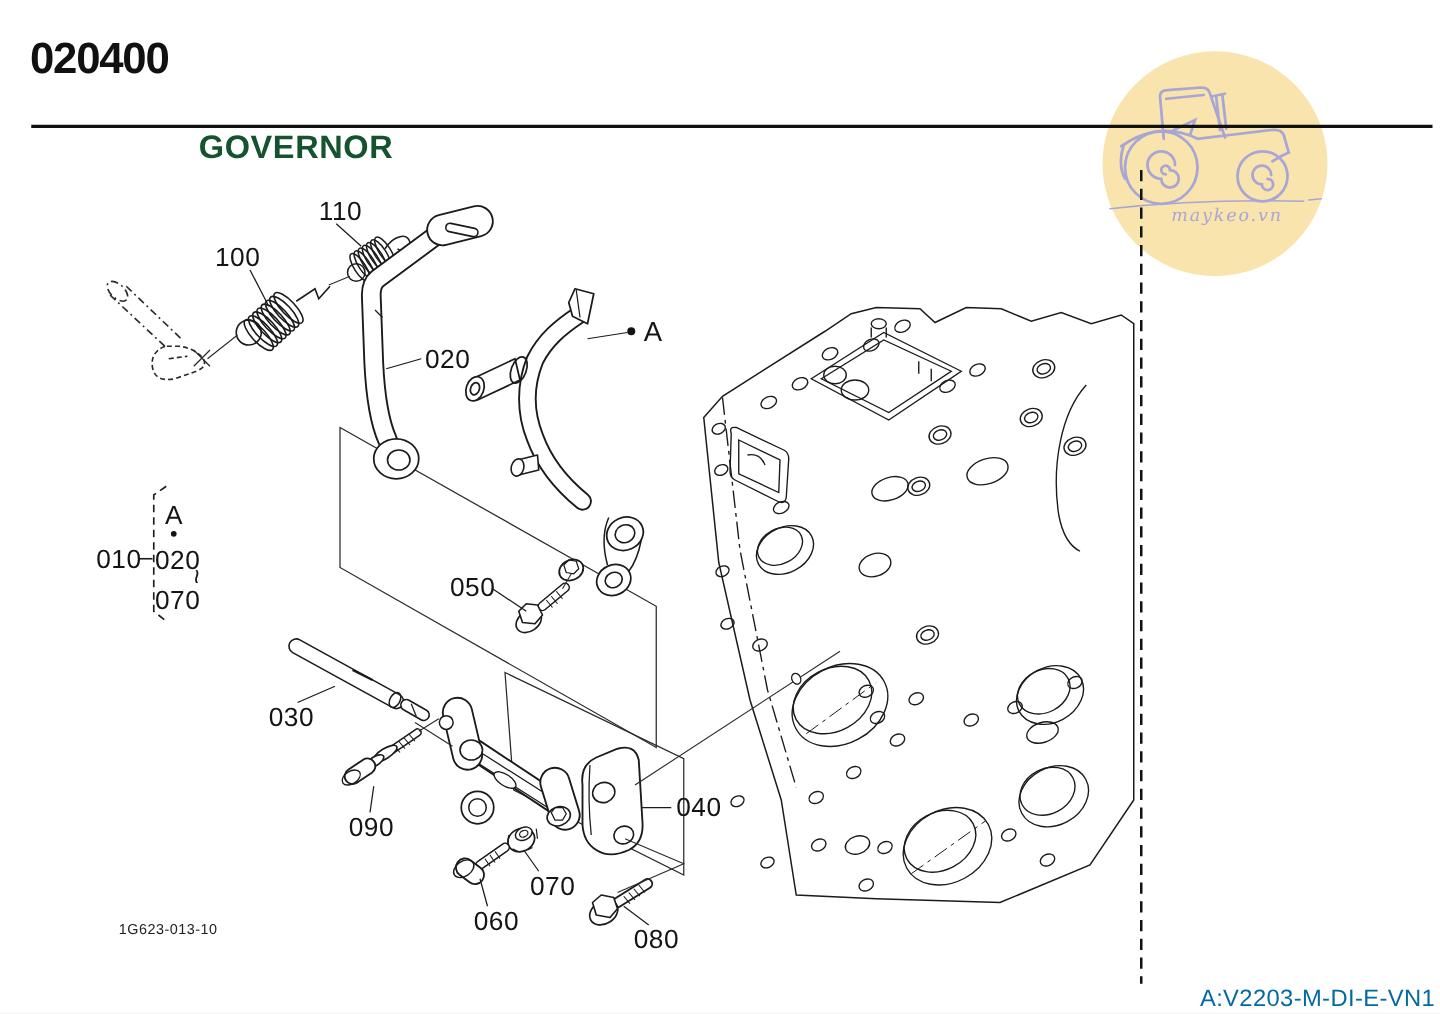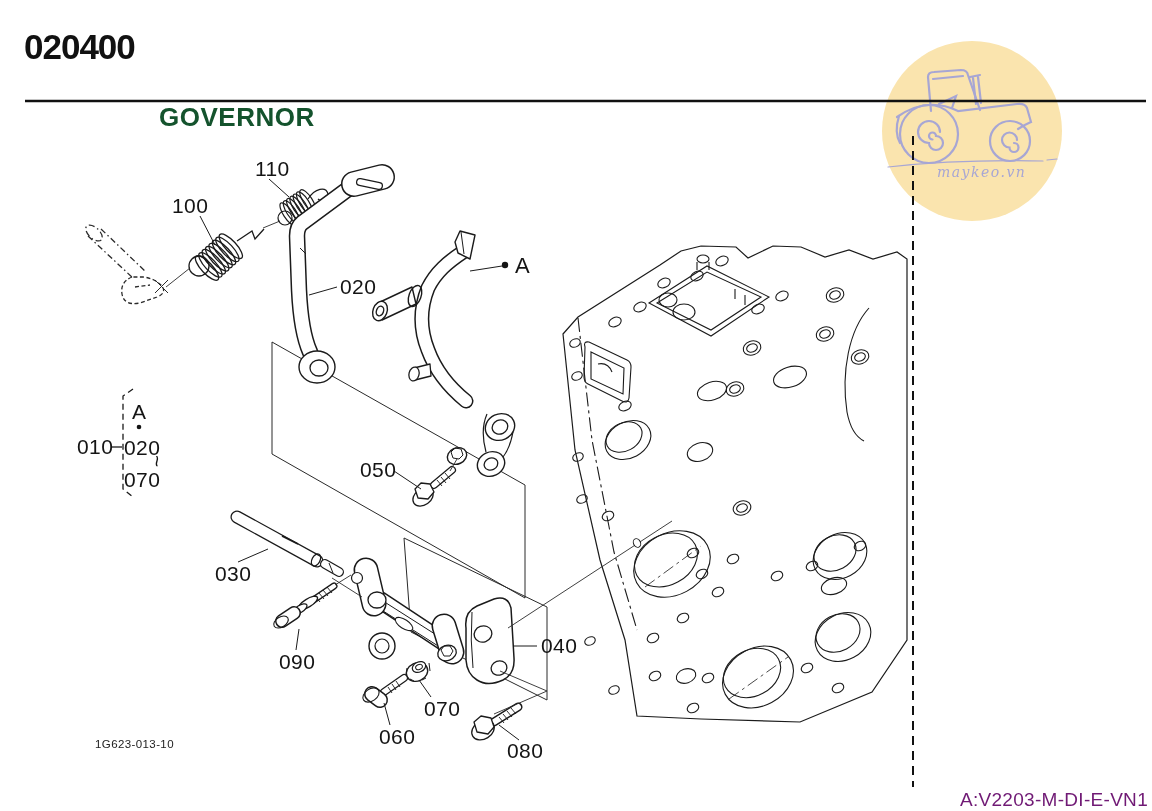--- a/index.html
+++ b/index.html
@@ -4,21 +4,21 @@
 <style>
   html,body{margin:0;padding:0;background:#e8e8e8;}
   .page{position:relative;width:1152px;height:811px;background:#ffffff;overflow:hidden;
         font-family:"Liberation Sans",sans-serif;}
   .abs{position:absolute;}
   .section-code{left:24px;top:27px;font-size:35px;font-weight:bold;letter-spacing:-1px;color:#111;}
   .title-vi{left:159px;top:25px;font-size:24px;font-weight:bold;color:#111;
             font-family:"DejaVu Serif","Liberation Serif",serif;}
   .title-en{left:159px;top:54px;font-size:26px;font-weight:bold;letter-spacing:.5px;color:#14532d;margin-top:48px;}
   .fig-code{left:95px;top:738px;font-size:11.5px;color:#222;letter-spacing:.4px;}
-  .model-note{right:4px;top:789px;font-size:19px;color:#701a75;letter-spacing:.3px;text-align:right;}
+  .model-note{right:4px;top:789px;font-size:19px;color:#0369a1;letter-spacing:.3px;text-align:right;}
   .wm-text{font-family:"DejaVu Serif","Liberation Serif",serif;font-style:italic;
            font-size:14px;letter-spacing:1.5px;}
   svg{position:absolute;left:0;top:0;}
   .callout{font-family:"Liberation Sans",sans-serif;font-size:21px;fill:#141414;letter-spacing:.4px;}
   .callout-big{font-size:22px;}
 </style>
 </head>
 <body>
 
 <div class="page">

